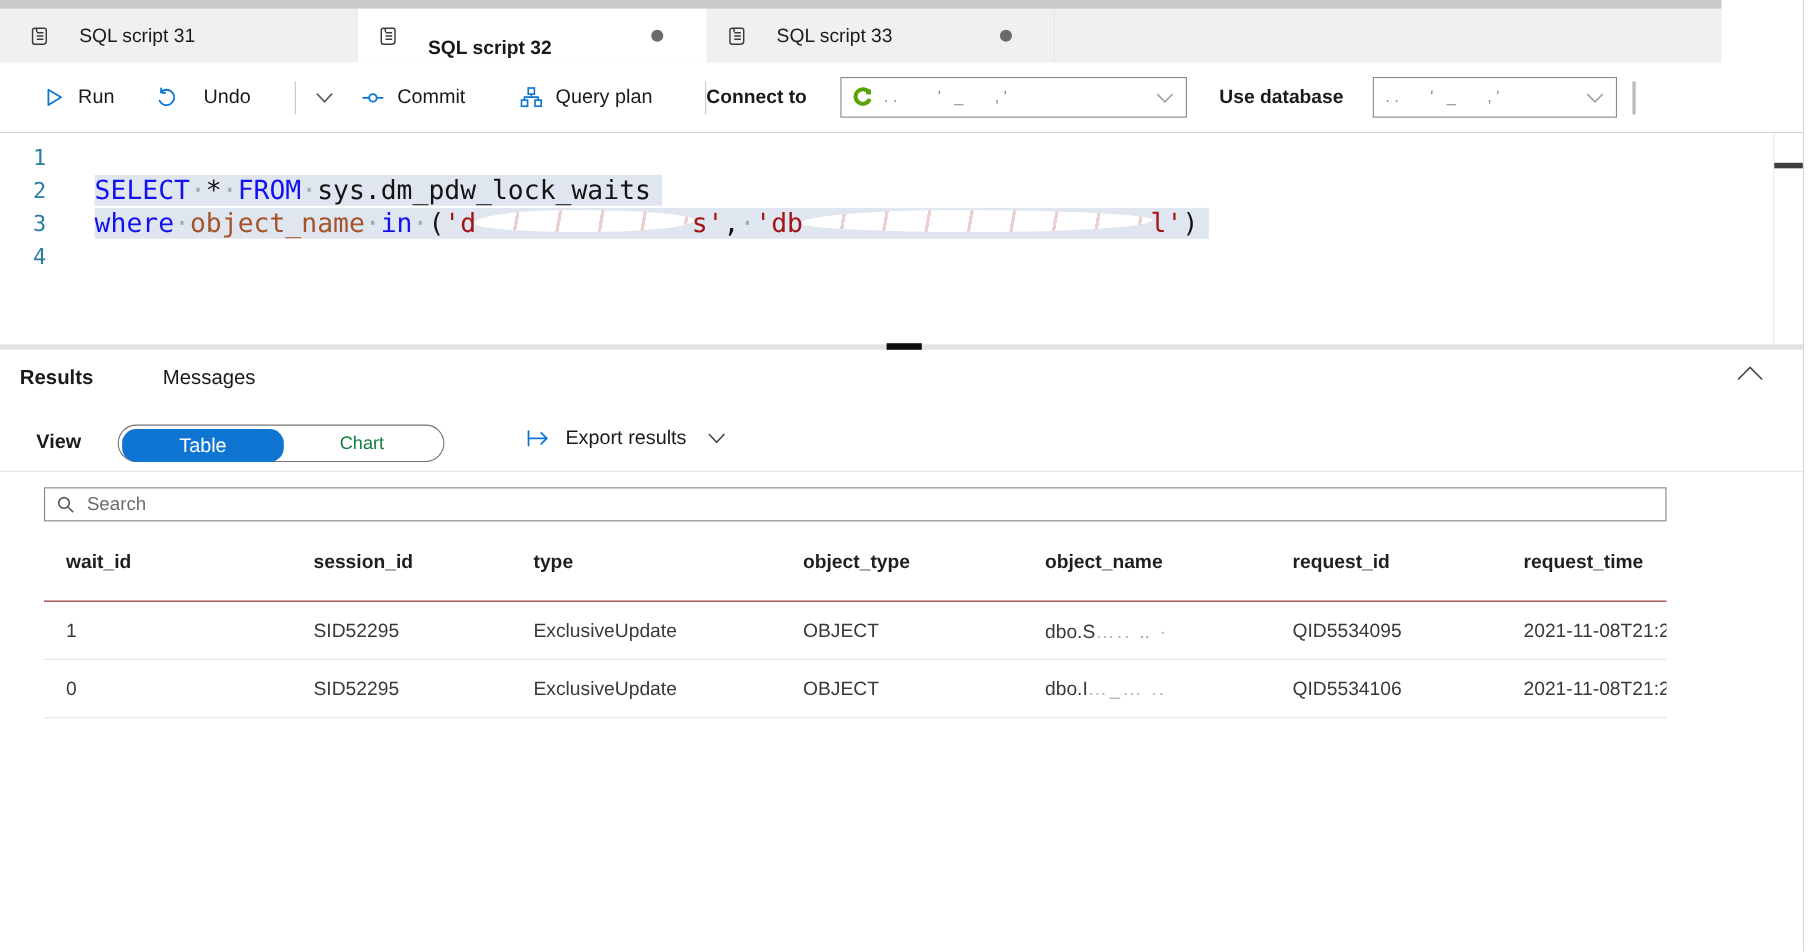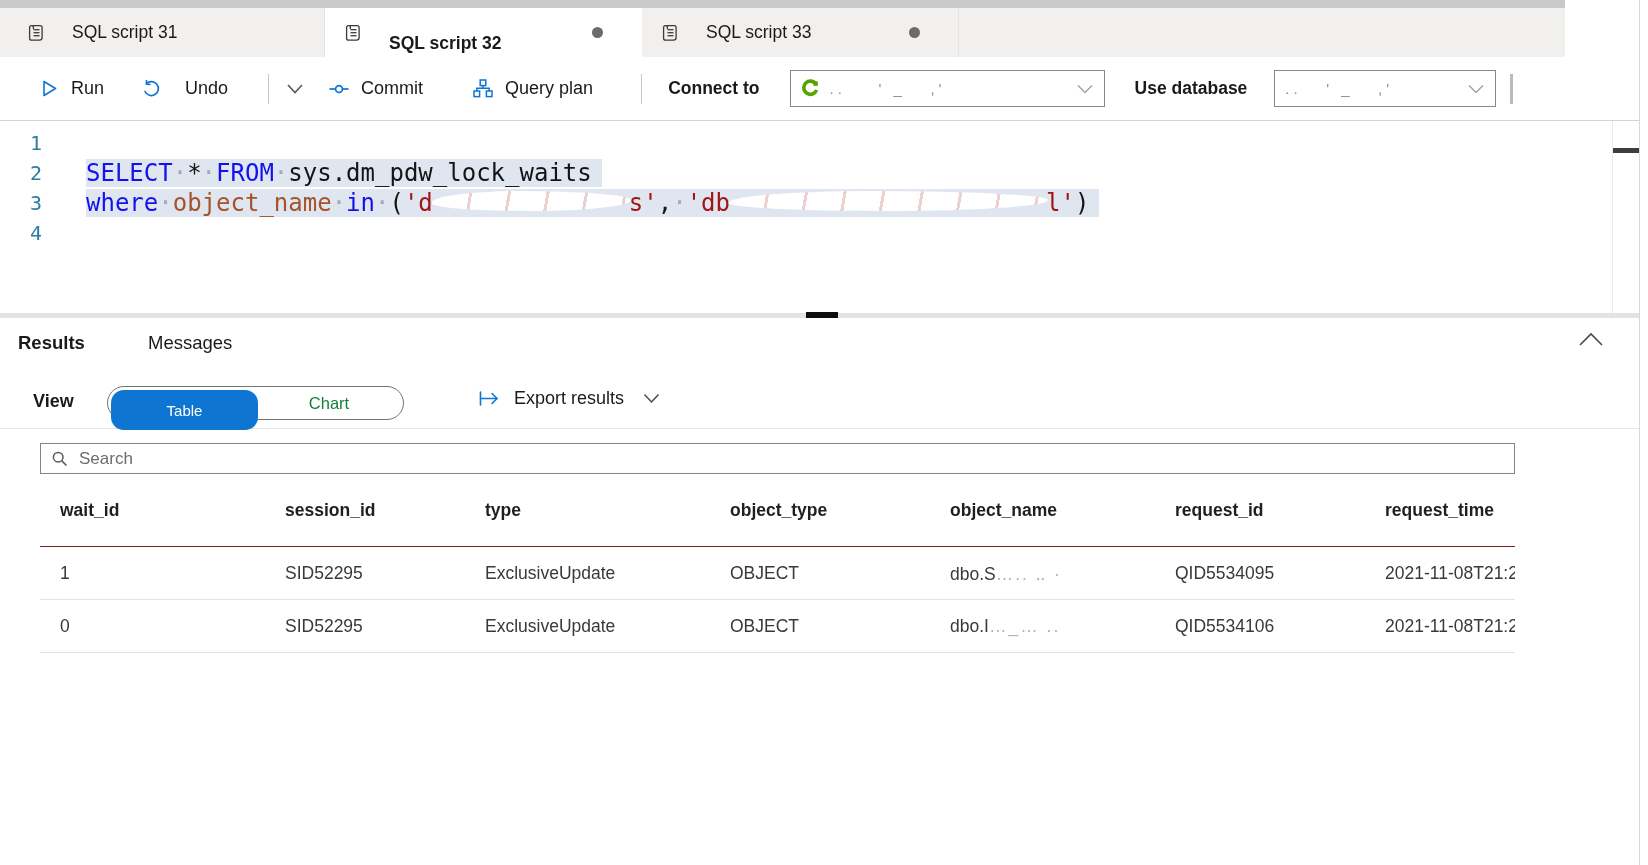--- a/index.html
+++ b/index.html
@@ -52,21 +52,21 @@
   .res-tabs { position:absolute; top:318px; left:0; width:1640px; height:76px; border-bottom:1px solid #e8e6e4; background:#fff; }
   .res-tab { position:absolute; top:14px; font-size:18.5px; cursor:pointer; color:#1b1a19; }
   .res-tab.active { font-weight:700; }
   .res-underline { position:absolute; left:14px; bottom:0; width:96px; height:3px; background:#0e76d2; }
   .collapse-btn { position:absolute; left:1576px; top:12px; width:32px; height:26px; cursor:pointer; }
 
   
   .view-row { position:absolute; top:377px; left:0; width:1640px; height:52px; border-bottom:1px solid #e8e6e4; background:#fff; }
   .view-label { position:absolute; left:33px; top:14px; font-size:18px; font-weight:700; }
   .pill { position:absolute; left:107px; top:9px; width:297px; height:34px; border:1px solid #767472; border-radius:17px; background:#fff; }
-  .seg-table { position:absolute; left:3px; top:3px; width:147px; height:40px; background:#0e76d2; border-radius:13px; color:#fff; display:flex; align-items:center; justify-content:center; font-size:15px; cursor:pointer; }
+  .seg-table { position:absolute; left:3px; top:3px; width:147px; height:30px; background:#0e76d2; border-radius:13px; color:#fff; display:flex; align-items:center; justify-content:center; font-size:18px; cursor:pointer; }
   .seg-chart { position:absolute; left:150px; right:3px; top:3px; height:26px; display:flex; align-items:center; justify-content:center; font-size:16.5px; color:#15803d; cursor:pointer; }
   .export-btn { position:absolute; left:478px; top:11px; display:flex; align-items:center; gap:14px; font-size:18px; color:#1b1a19; cursor:pointer; }
 
   
   .search-box { position:absolute; top:443px; left:40px; width:1475px; height:31px; border:1px solid #868481; background:#fff; display:flex; align-items:center; padding:0 10px; gap:10px; }
   .search-box input { border:none; outline:none; flex:1; font-size:17px; font-family:"Liberation Sans",sans-serif; color:#a21caf; background:transparent; }
   .search-box input::placeholder { color:#6e6c6a; }
 
   
   .rtable { position:absolute; top:474px; left:40px; width:1475px; }
@@ -164,21 +164,21 @@
         <svg width="20" height="19" viewBox="0 0 20 19" fill="none" stroke="#0e76d2" stroke-width="1.5">
           <rect x="7.2" y="1" width="5.6" height="5.6"></rect>
             <rect x="1" y="12" width="5.6" height="5.6"></rect>
             <rect x="13.4" y="12" width="5.6" height="5.6"></rect>
           <path d="M10 6.6 V9.3 M3.8 12 V9.3 H16.2 V12"></path>
         </svg>
       </span>
       <span>Query plan</span>
     </div>
     <div class="tb-divider" style="margin-left:48px;"></div>
-    <div class="tb-label" style="margin-left:26px;">Connect to</div>
+    <div class="tb-label" style="">Connect to</div>
     <div class="dropdown" style="margin-left:30px; width:315px;">
       <span>
         <svg width="19" height="19" viewBox="0 0 19 19" fill="none">
           <path d="M15 5.2 A6.6 6.6 0 1 0 15.6 11" stroke="#57a300" stroke-width="3.6"></path>
           <rect x="12.4" y="2.4" width="4.4" height="4.4" fill="#57a300"></rect>
         </svg>
       </span>
       <span class="frag">..    ' _   ,'</span>
       <span class="dd-chevron">
         <svg width="18" height="12" viewBox="0 0 18 12" fill="none" stroke="#a5a3a1" stroke-width="1.5">

